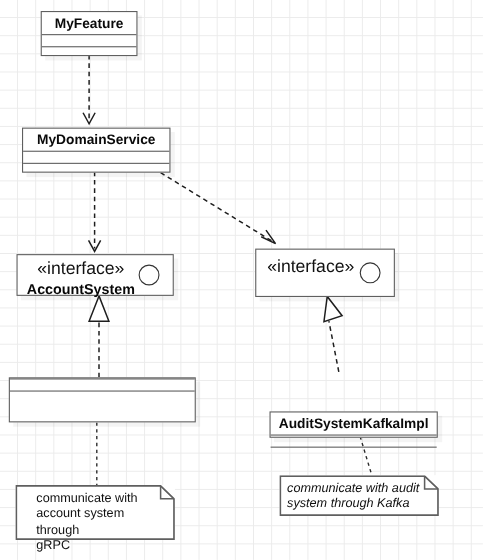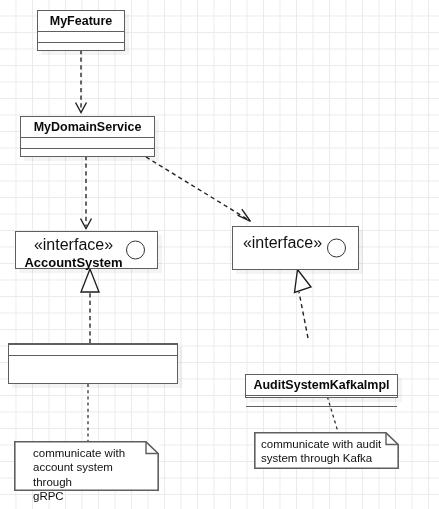--- a/index.html
+++ b/index.html
@@ -232,21 +232,21 @@
   <div class="note" style="left:14px; top:441px; width:145px; height:50px;padding-left:12px;">
     <svg class="note-shape" viewBox="0 0 145 50" width="145" height="50" preserveAspectRatio="none">
       <path d="M 0.8 0.8 L 132 0.8 L 144.2 12.5 L 144.2 49.2 L 0.8 49.2 Z" fill="#ffffff" stroke="#5f5f5f" stroke-width="1.6"></path>
       <path d="M 132 0.8 L 132 12.5 L 144.2 12.5" fill="none" stroke="#5f5f5f" stroke-width="1.4"></path>
     </svg>
     <div class="note-text">communicate with
 account system through
 gRPC</div>
   </div>
 
-  <div class="note" style="left:254px; top:432px; width:145px; height:37px;">
+  <div class="note" style="left:254px; top:432px; width:145px; height:37px;font-style:italic;">
     <svg class="note-shape" viewBox="0 0 145 37" width="145" height="37" preserveAspectRatio="none">
       <path d="M 0.8 0.8 L 132 0.8 L 144.2 12.5 L 144.2 36.2 L 0.8 36.2 Z" fill="#ffffff" stroke="#5f5f5f" stroke-width="1.6"></path>
       <path d="M 132 0.8 L 132 12.5 L 144.2 12.5" fill="none" stroke="#5f5f5f" stroke-width="1.4"></path>
     </svg>
     <div class="note-text">communicate with audit
 system through Kafka</div>
   </div>
 
 </div>
 

